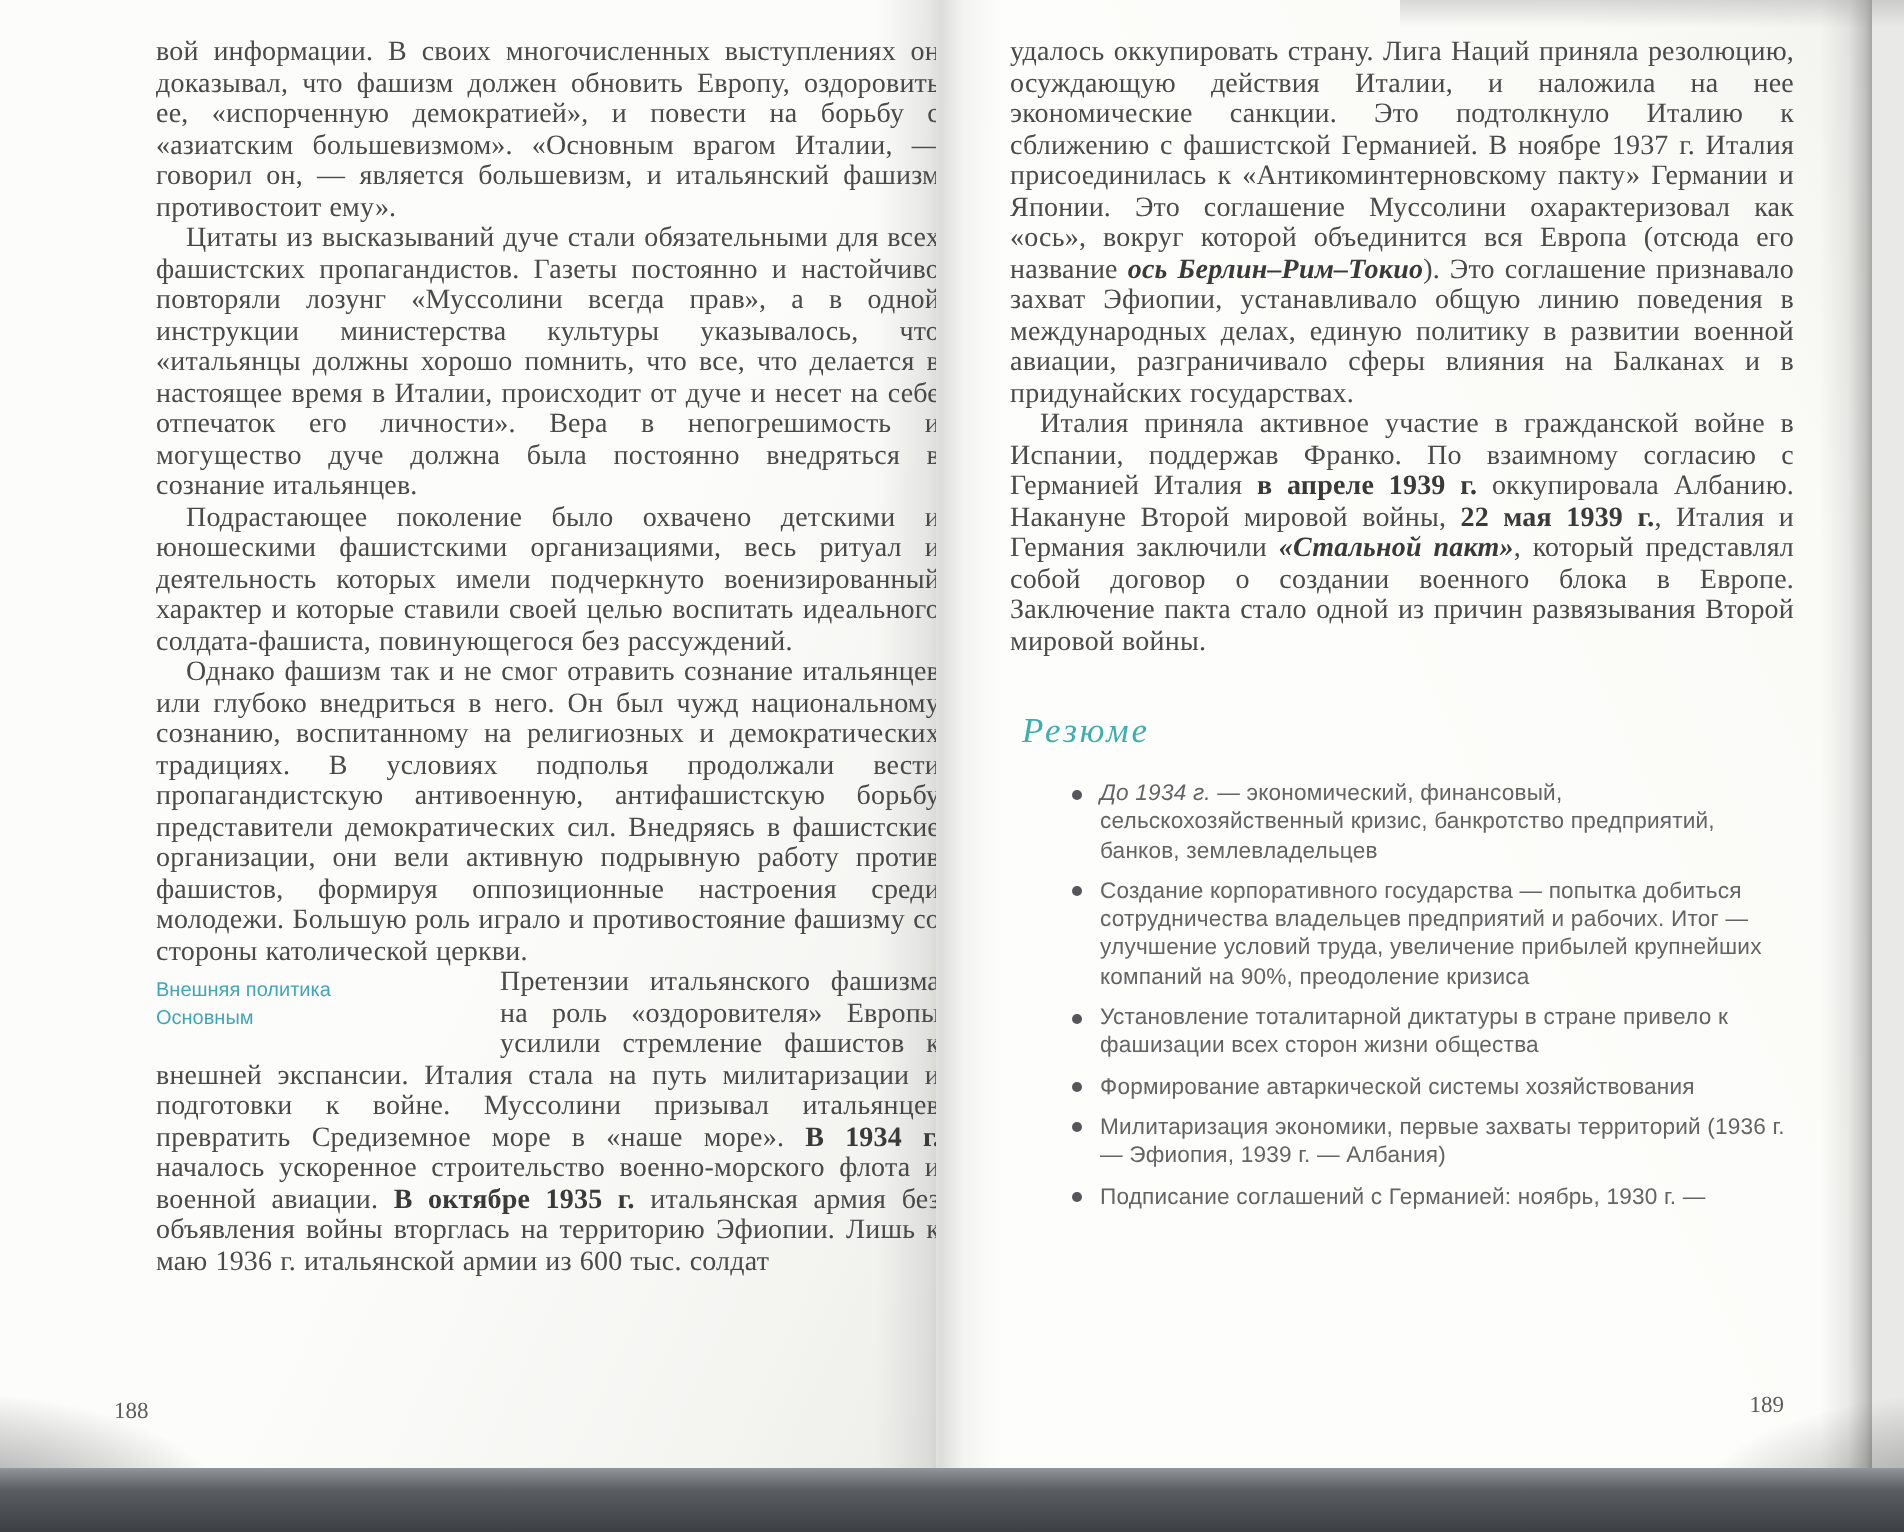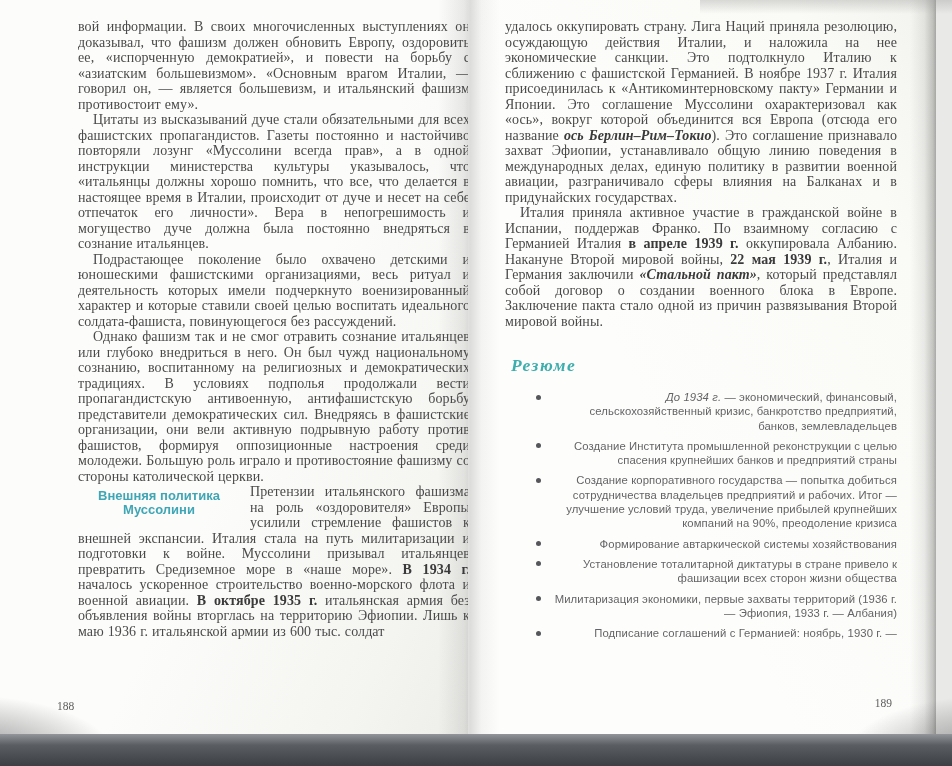--- a/index.html
+++ b/index.html
@@ -30,30 +30,30 @@
   .content{position:absolute;top:19px;width:392px;}
   .content-left{left:78px;}
   .content-right{left:37px;}
   p.body{margin:0;font-size:14px;line-height:15.5px;text-align:justify;
     color:#4a4a4a;letter-spacing:0.1px;word-spacing:0.4px;}
   p.body.ind{text-indent:15px;}
   .b{font-weight:bold;color:#3a3a3a;}
   .i{font-style:italic;margin-top:42px;}
 
   .side-head{float:left;width:172px;height:42px;box-sizing:border-box;
-    padding:5px 10px 0 0;text-align:center;
-    font-family:"Liberation Sans",sans-serif;font-weight:bold;
-    font-size:13px;line-height:13.5px;color:#3fa6b6;}
+    padding:5px 10px 0 0;
+    font-family:"Liberation Sans",sans-serif;font-weight:normal;
+    font-size:10px;line-height:13.5px;color:#3fa6b6;}
 
   .resume-head{margin:26px 0 14px 6px;
-    font-family:"Liberation Serif",serif;font-style:italic;font-weight:bold;
+    font-family:"Liberation Serif",serif;font-style:italic;font-weight:normal;
     font-size:17.5px;color:#3caeae;letter-spacing:1.5px;}
 
   ul.summary{list-style:none;margin:0 0 0 31px;padding:0;}
-  ul.summary li{display:flex;gap:9px;margin-bottom:6px;text-align:right;}
+  ul.summary li{display:flex;gap:9px;margin-bottom:6px;}
   .dot{width:5px;height:5px;border-radius:50%;background:#55565a;flex:none;margin-top:4.5px;}
   .item-text{flex:1;font-family:"Liberation Sans",sans-serif;
     font-size:11.3px;line-height:14.3px;color:#646466;letter-spacing:0.1px;}
 
   .page-num{position:absolute;font-size:11.5px;color:#5c5c5c;font-family:"Liberation Serif",serif;}
   .page-num.pn-left{left:57px;top:700px;}
   .page-num.pn-right{right:44px;top:697px;}
 </style>
 </head>
 <body>
@@ -63,57 +63,53 @@
 
     <div class="page page-left">
       <div class="content content-left">
         <p class="body"><span>вой информации. В своих многочисленных выступлениях он доказывал, что фашизм должен обновить Европу, оздоровить ее, «испорченную демократией», и повести на борьбу с «азиатским большевизмом». «Основным врагом Италии, — говорил он, — является большевизм, и итальянский фашизм противостоит ему».</span></p>
         <p class="body ind"><span>Цитаты из высказываний дуче стали обязательными для всех фашистских пропагандистов. Газеты постоянно и настойчиво повторяли лозунг «Муссолини всегда прав», а в одной инструкции министерства культуры указывалось, что «итальянцы должны хорошо помнить, что все, что делается в настоящее время в Италии, происходит от дуче и несет на себе отпечаток его личности». Вера в непогрешимость и могущество дуче должна была постоянно внедряться в сознание итальянцев.</span></p>
         <p class="body ind"><span>Подрастающее поколение было охвачено детскими и юношескими фашистскими организациями, весь ритуал и деятельность которых имели подчеркнуто военизированный характер и которые ставили своей целью воспитать идеального солдата-фашиста, повинующегося без рассуждений.</span></p>
         <p class="body ind"><span>Однако фашизм так и не смог отравить сознание итальянцев или глубоко внедриться в него. Он был чужд национальному сознанию, воспитанному на религиозных и демократических традициях. В условиях подполья продолжали вести пропагандистскую антивоенную, антифашистскую борьбу представители демократических сил. Внедряясь в фашистские организации, они вели активную подрывную работу против фашистов, формируя оппозиционные настроения среди молодежи. Большую роль играло и противостояние фашизму со стороны католической церкви.</span></p>
         <div class="wrap-block">
           <div class="side-head">
             <span>Внешняя политика</span><br>
-            <span>Муссолини</span>
+            <span>Основным</span>
           </div>
           <p class="body"><span>Претензии итальянского фашизма на роль «оздоровителя» Европы усилили стремление фашистов к внешней экспансии. Италия стала на путь милитаризации и подготовки к войне. Муссолини призывал итальянцев превратить Средиземное море в «наше море». </span><span class="b">В 1934 г.</span><span> началось ускоренное строительство военно-морского флота и военной авиации. </span><span class="b">В октябре 1935 г.</span><span> итальянская армия без объявления войны вторглась на территорию Эфиопии. Лишь к маю 1936 г. итальянской армии из 600 тыс. солдат</span></p>
         </div>
       </div>
       <div class="page-num pn-left">188</div>
     </div>
 
     <div class="page page-right">
       <div class="content content-right">
         <p class="body"><span>удалось оккупировать страну. Лига Наций приняла резолюцию, осуждающую действия Италии, и наложила на нее экономические санкции. Это подтолкнуло Италию к сближению с фашистской Германией. В ноябре 1937 г. Италия присоединилась к «Антикоминтерновскому пакту» Германии и Японии. Это соглашение Муссолини охарактеризовал как «ось», вокруг которой объединится вся Европа (отсюда его название </span><span class="b i">ось Берлин–Рим–Токио</span><span>). Это соглашение признавало захват Эфиопии, устанавливало общую линию поведения в международных делах, единую политику в развитии военной авиации, разграничивало сферы влияния на Балканах и в придунайских государствах.</span></p>
         <p class="body ind"><span>Италия приняла активное участие в гражданской войне в Испании, поддержав Франко. По взаимному согласию с Германией Италия </span><span class="b">в апреле 1939 г.</span><span> оккупировала Албанию. Накануне Второй мировой войны, </span><span class="b">22 мая 1939 г.</span><span>, Италия и Германия заключили </span><span class="b i">«Стальной пакт»</span><span>, который представлял собой договор о создании военного блока в Европе. Заключение пакта стало одной из причин развязывания Второй мировой войны.</span></p>
         <h2 class="resume-head">Резюме</h2>
         <ul class="summary">
             <li>
               <span class="dot"></span>
               <span class="item-text"><span class="i">До 1934 г.</span><span> — экономический, финансовый, сельскохозяйственный кризис, банкротство предприятий, банков, землевладельцев</span></span>
             </li>
             <li>
               <span class="dot"></span>
-              <span class="item-text"><span>Создание Института промышленной реконструкции с целью спасения крупнейших банков и предприятий страны</span></span>
+              <span class="item-text"><span>Создание корпоративного государства — попытка добиться сотрудничества владельцев предприятий и рабочих. Итог — улучшение условий труда, увеличение прибылей крупнейших компаний на 90%, преодоление кризиса</span></span>
             </li>
             <li>
               <span class="dot"></span>
-              <span class="item-text"><span>Создание корпоративного государства — попытка добиться сотрудничества владельцев предприятий и рабочих. Итог — улучшение условий труда, увеличение прибылей крупнейших компаний на 90%, преодоление кризиса</span></span>
+              <span class="item-text"><span>Установление тоталитарной диктатуры в стране привело к фашизации всех сторон жизни общества</span></span>
             </li>
             <li>
               <span class="dot"></span>
               <span class="item-text"><span>Формирование автаркической системы хозяйствования</span></span>
             </li>
             <li>
               <span class="dot"></span>
-              <span class="item-text"><span>Установление тоталитарной диктатуры в стране привело к фашизации всех сторон жизни общества</span></span>
-            </li>
-            <li>
-              <span class="dot"></span>
-              <span class="item-text"><span>Милитаризация экономики, первые захваты территорий (1936 г. — Эфиопия, 1933 г. — Албания)</span></span>
+              <span class="item-text"><span>Милитаризация экономики, первые захваты территорий (1936 г. — Эфиопия, 1939 г. — Албания)</span></span>
             </li>
             <li>
               <span class="dot"></span>
               <span class="item-text"><span>Подписание соглашений с Германией: ноябрь, 1930 г. —</span></span>
             </li>
           </ul>
       </div>
       <div class="fore-edge"></div>
       <div class="page-num pn-right">189</div>
     </div>

